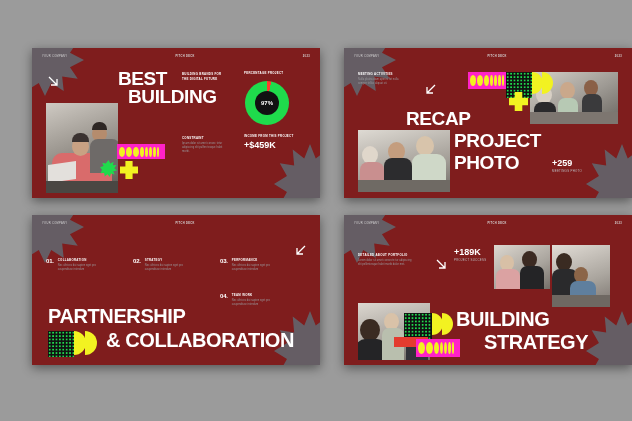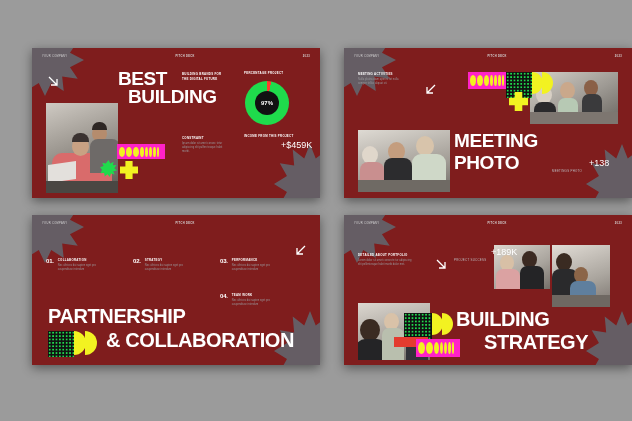--- a/index.html
+++ b/index.html
@@ -105,21 +105,21 @@
     background:#1fdb4c;
     clip-path: polygon(50% 0%,61% 20%,80% 10%,76% 31%,97% 30%,84% 48%,100% 62%,78% 66%,86% 86%,64% 80%,58% 100%,44% 84%,28% 97%,24% 75%,3% 78%,12% 58%,0% 42%,21% 36%,13% 16%,34% 21%);
   }
   
   .donut { position:absolute; border-radius:50%; z-index:6; }
   .donut .hole {
     position:absolute; inset:22%; border-radius:50%;
     background:#111112; display:flex; align-items:center; justify-content:center;
     color:#fff; font-weight:700; font-size:6px;
   }
-  .num { color:#fff; font-weight:400;margin-left:37px; }
+  .num { color:#fff; font-weight:700; }
   .listnum { color:#fff; font-weight:700; font-size:6px; letter-spacing:-.2px; }
 </style>
 </head>
 <body>
 
 <div id="board">
 
   <div class="slide">
     <div class="burst tl"></div>
     <div class="burst br"></div>
@@ -241,25 +241,26 @@
       <i style="inset:0;background:linear-gradient(165deg,#dedad3,#a5a099 60%,#726d67);"></i>
       <i style="left:4px;top:16px;width:16px;height:18px;background:#e0d7cb;border-radius:50%;"></i>
       <i style="left:2px;top:32px;width:24px;height:30px;background:#c98f8f;border-radius:8px 8px 0 0;"></i>
       <i style="left:30px;top:12px;width:17px;height:19px;background:#c49d7e;border-radius:50%;"></i>
       <i style="left:26px;top:28px;width:28px;height:34px;background:#2c2c2e;border-radius:8px 8px 0 0;"></i>
       <i style="left:58px;top:6px;width:18px;height:20px;background:#d8c4ab;border-radius:50%;"></i>
       <i style="left:54px;top:24px;width:34px;height:38px;background:#cfd8c8;border-radius:9px 9px 0 0;"></i>
       <i style="left:0;top:50px;width:92px;height:12px;background:#6f6a64;"></i>
     </div>
 
-    <div class="headline" style="left:110px;top:84px;font-size:19px;">MEETING</div>
+    <div class="headline" style="left:62px;top:62px;font-size:19px;">RECAP</div>
+    <div class="headline" style="left:110px;top:84px;font-size:19px;">PROJECT</div>
     <div class="headline" style="left:110px;top:106px;font-size:19px;">PHOTO</div>
 
     <div style="position:absolute;left:208px;top:110px;z-index:7;">
-      <div class="num" style="font-size:9px;">+138</div>
+      <div class="num" style="font-size:9px;">+259</div>
       <div class="lbl" style="color:#bcbcc0;font-weight:400;margin-top:1px;">Meetings Photo</div>
     </div>
   </div>
 
   <div class="slide">
     <div class="burst tl"></div>
     <div class="burst br"></div>
 
     <div class="topbar">
       <span>Your Company</span>

